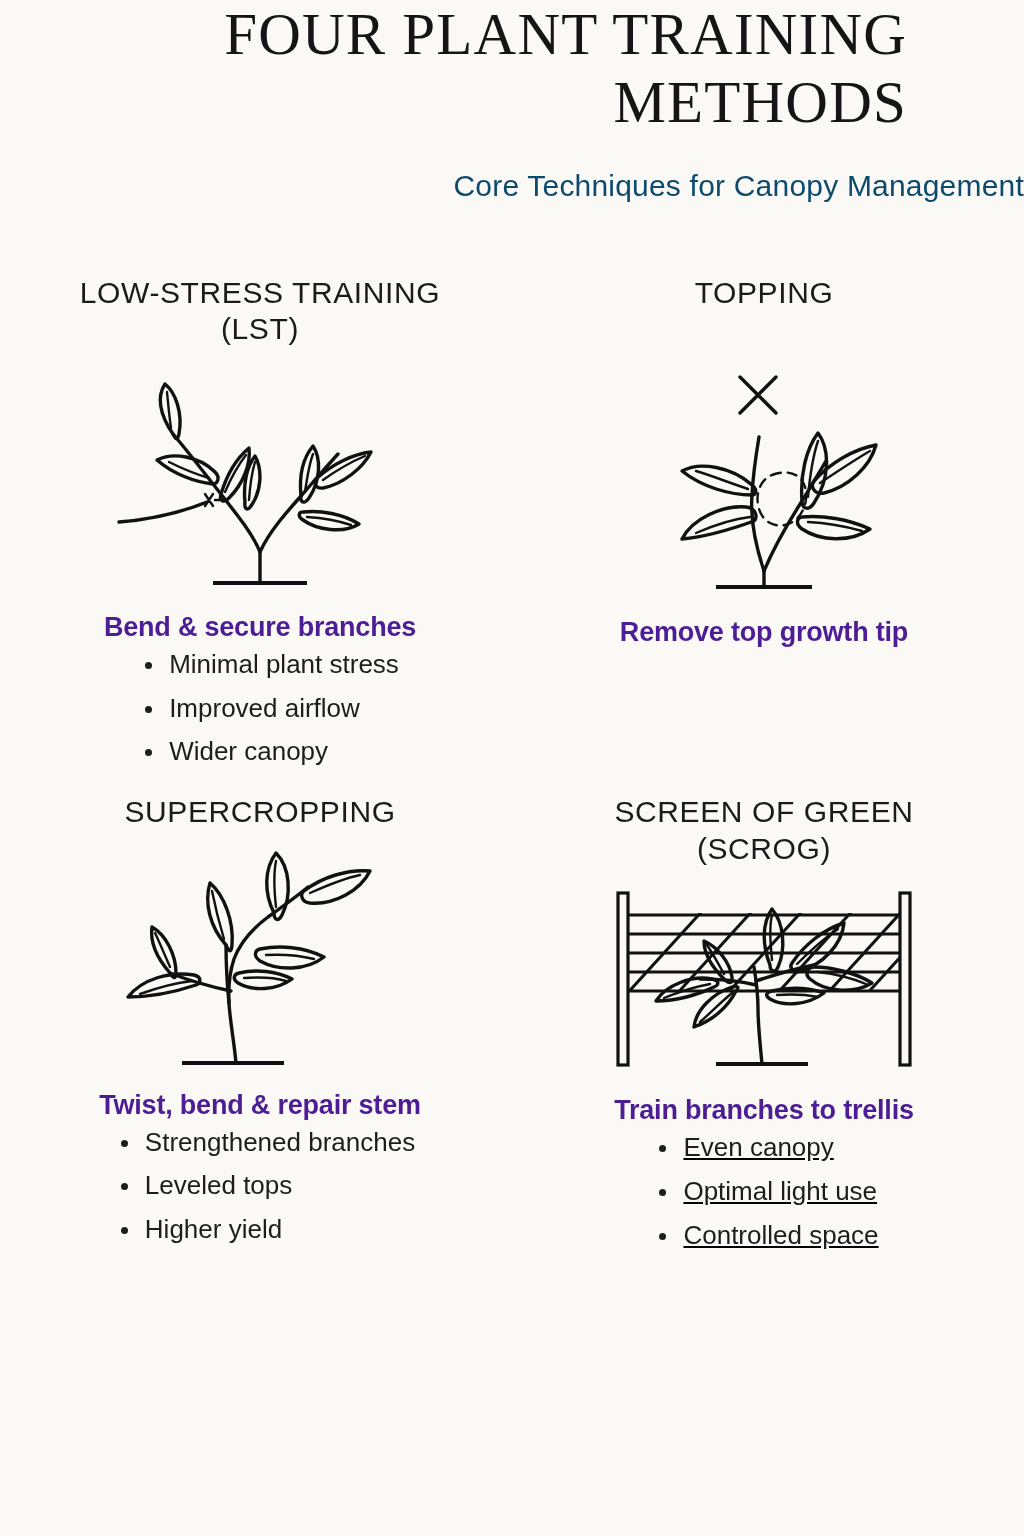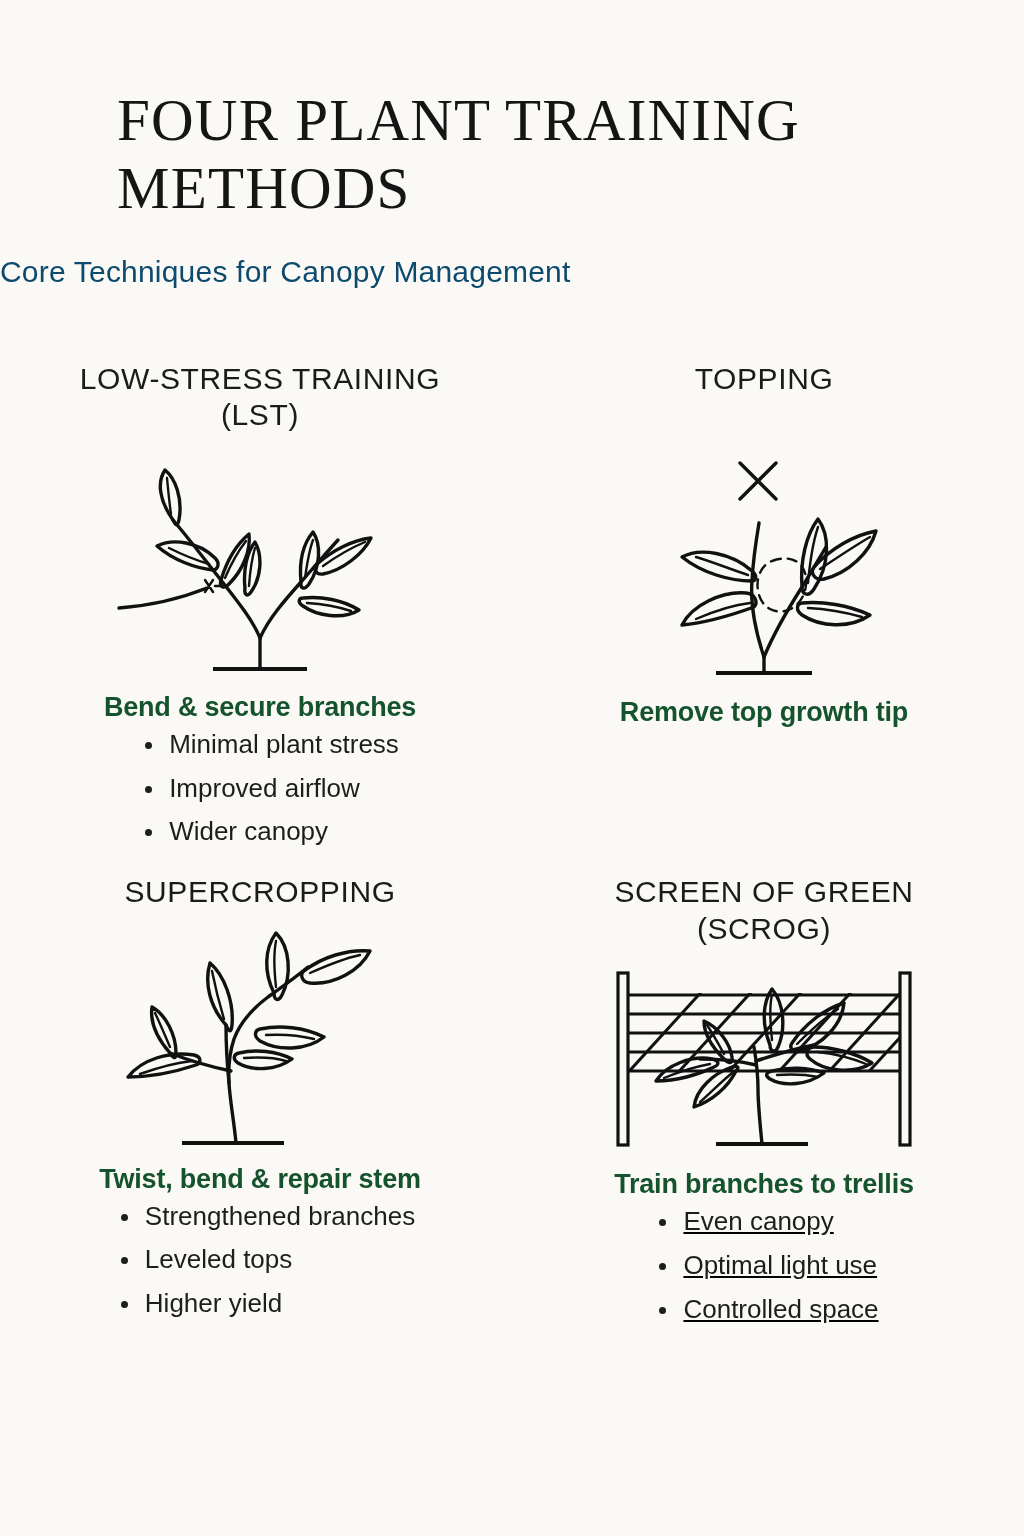--- a/index.html
+++ b/index.html
@@ -16,22 +16,21 @@
   .poster {
     position: relative;
     width: 1024px;
     height: 1536px;
     background: #fbf9f5;
     overflow: hidden;
   }
 
   
   .header {
-    padding-top: 86px;
-    text-align: left;
+    text-align: right;
   }
 
   .title {
     font-family: "Liberation Serif", serif;
     font-size: 59px;
     line-height: 1.16;
     letter-spacing: 1.2px;
     color: #151515;
     font-weight: 400;
     max-width: 790px;
@@ -79,23 +78,23 @@
 
   .illus {
     display: block;
     margin-top: 14px;
   }
 
   .card-sub {
     font-family: "Liberation Sans", sans-serif;
     font-size: 27px;
     font-weight: 700;
-    color: #14532d;
+    color: #4c1d95;
     text-align: center;
-    margin-top: 4px;
+    margin-top: 10px;
     letter-spacing: -0.2px;
   }
 
   .bullets {
     list-style: none;
     align-self: center;
     text-align: left;
   }
 
   .bullets li {

